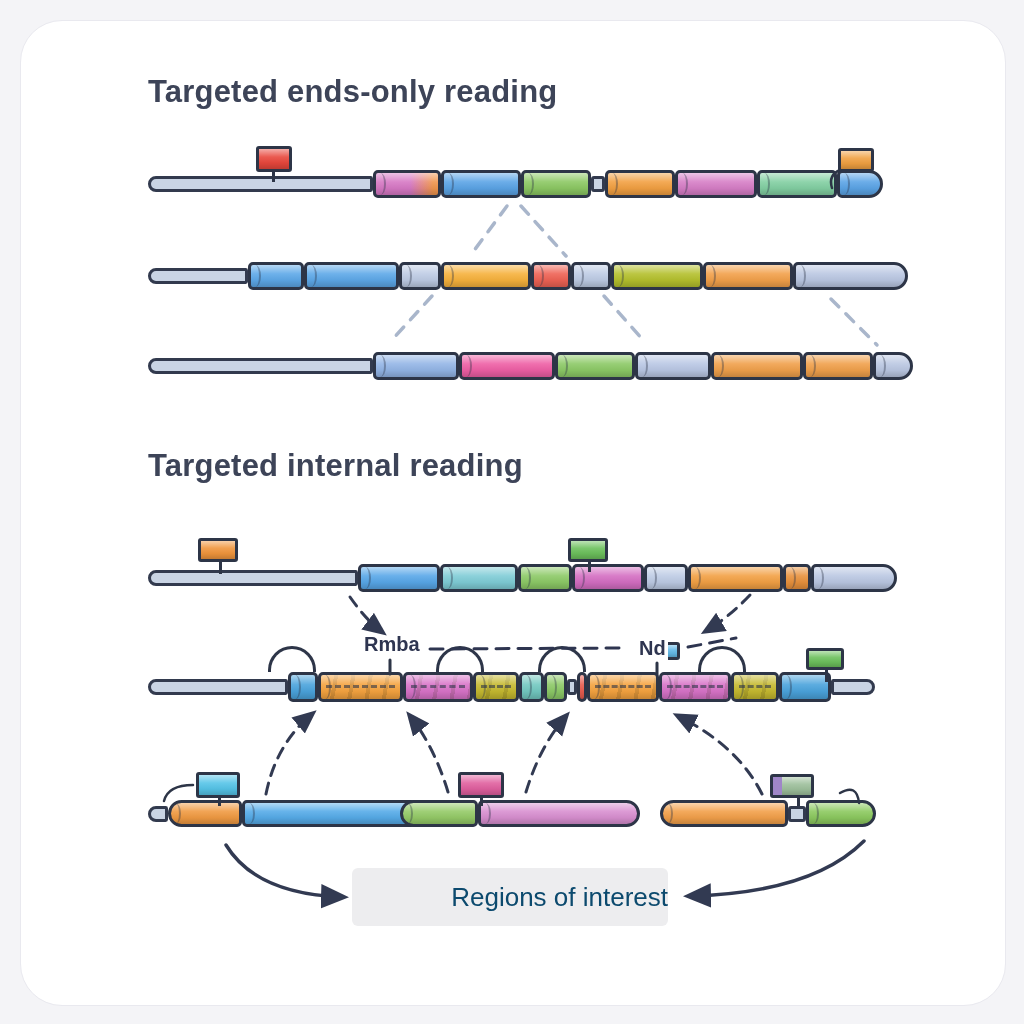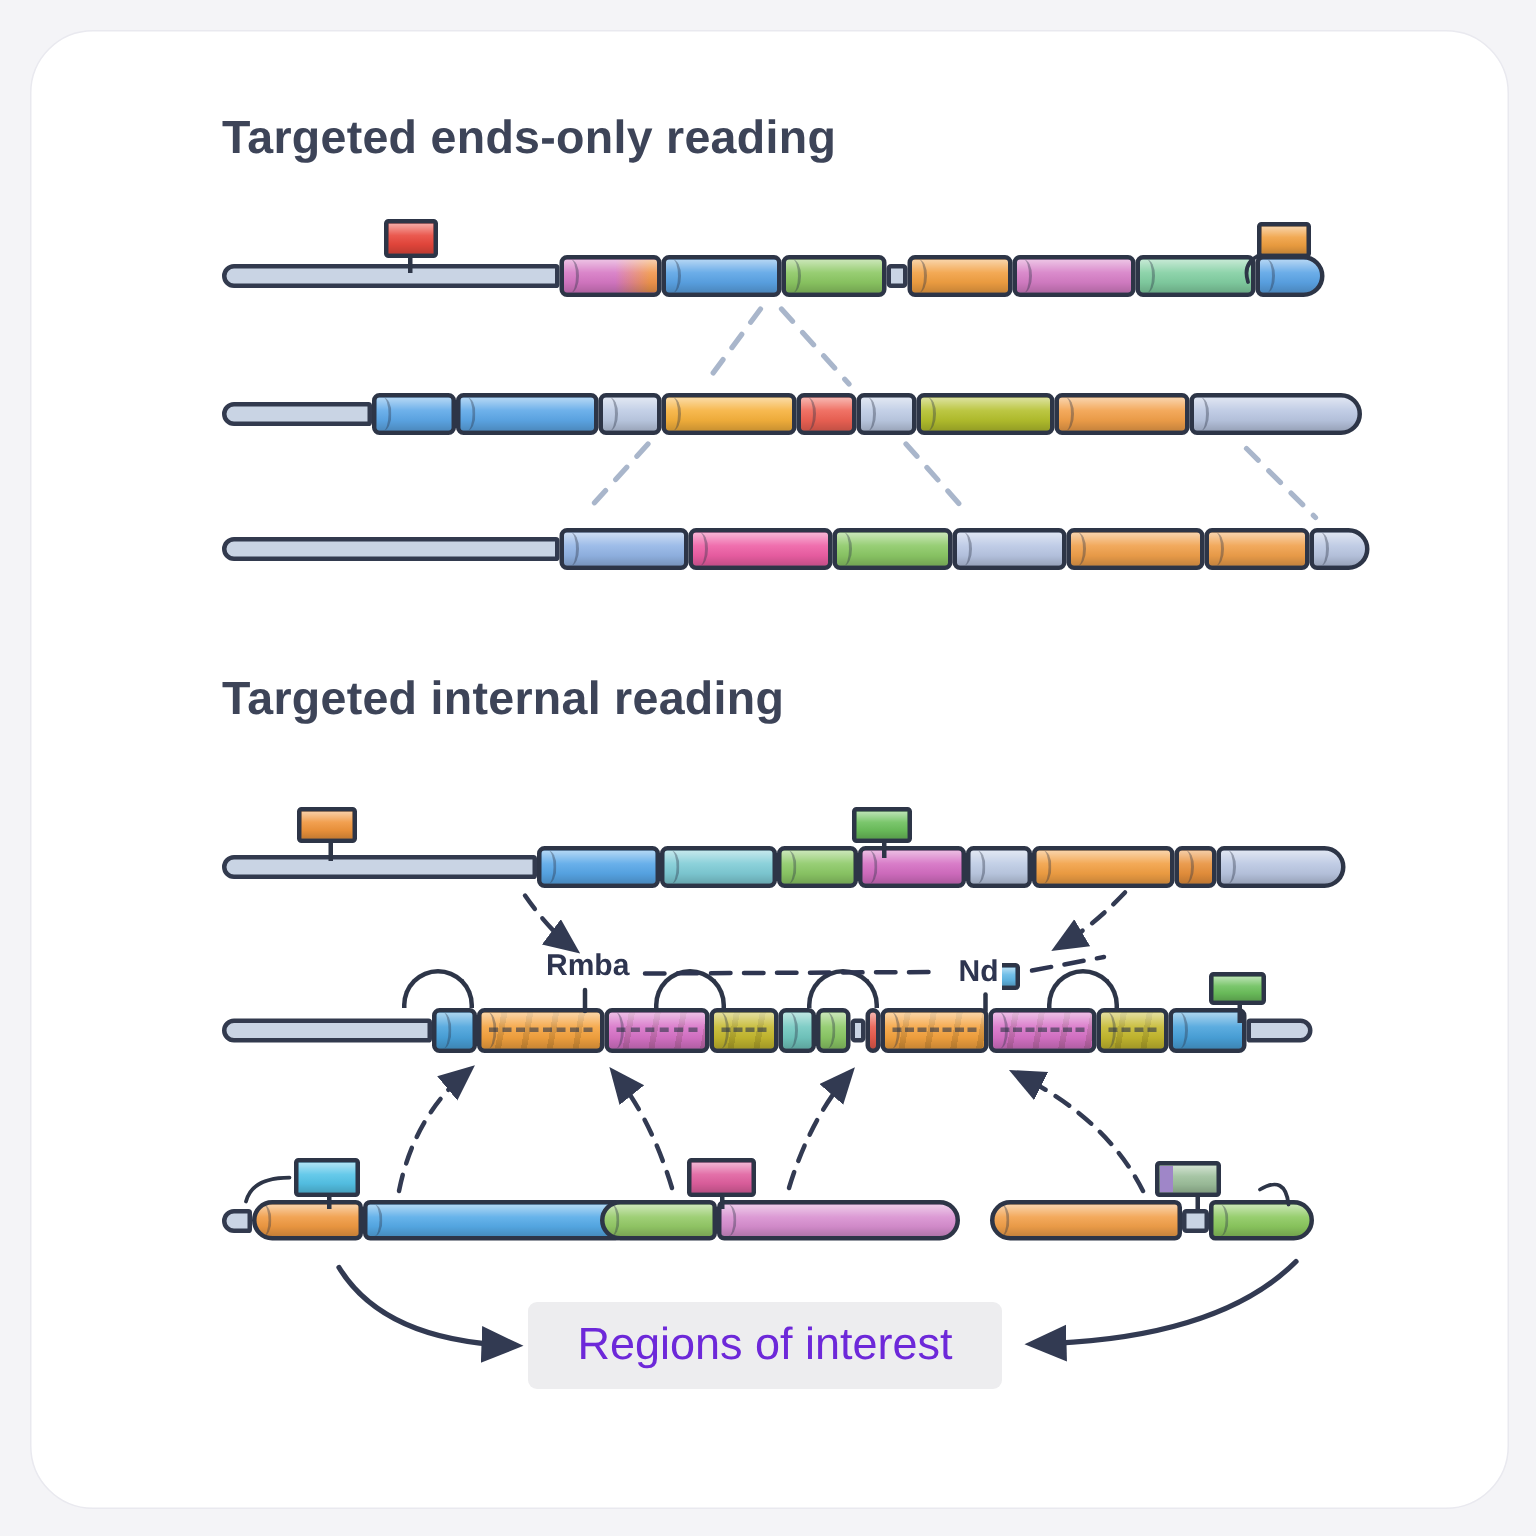--- a/index.html
+++ b/index.html
@@ -43,23 +43,23 @@
   .stem{position:absolute;width:3px;background:#2d3547;}
   .loop{
     position:absolute;width:48px;height:26px;box-sizing:border-box;
     border:3.5px solid #2d3548;border-bottom:none;border-radius:24px 24px 0 0;
   }
   .read-label{
     position:absolute;font-size:20px;font-weight:700;color:#2e3550;
     background:#ffffff;padding:0 2px;white-space:nowrap;
   }
   .roi{
-    position:absolute;display:flex;align-items:center;justify-content:center;
+    position:absolute;display:flex;align-items:center;justify-content:flex-end;
     background:#ededef;border-radius:6px;
-    font-size:30px;font-weight:500;color:#6d28d9;
+    font-size:26px;font-weight:500;color:#0c4a6e;
   }
   svg.overlay{position:absolute;left:0;top:0;pointer-events:none;}
 </style>
 </head>
 <body>
 
 <div class="card"></div>
 
 <div class="sec-title" id="title-standard" style="left: 148px; top: 74px;">Targeted ends-only reading</div>
 

